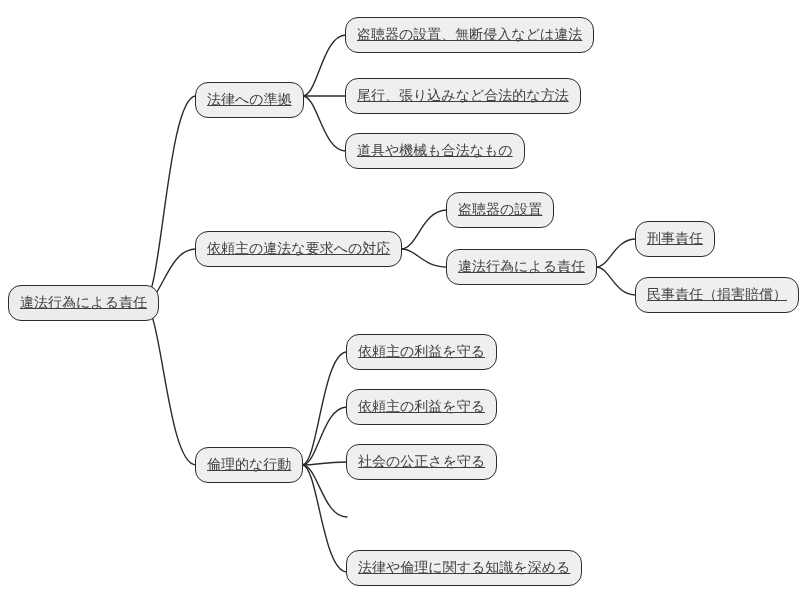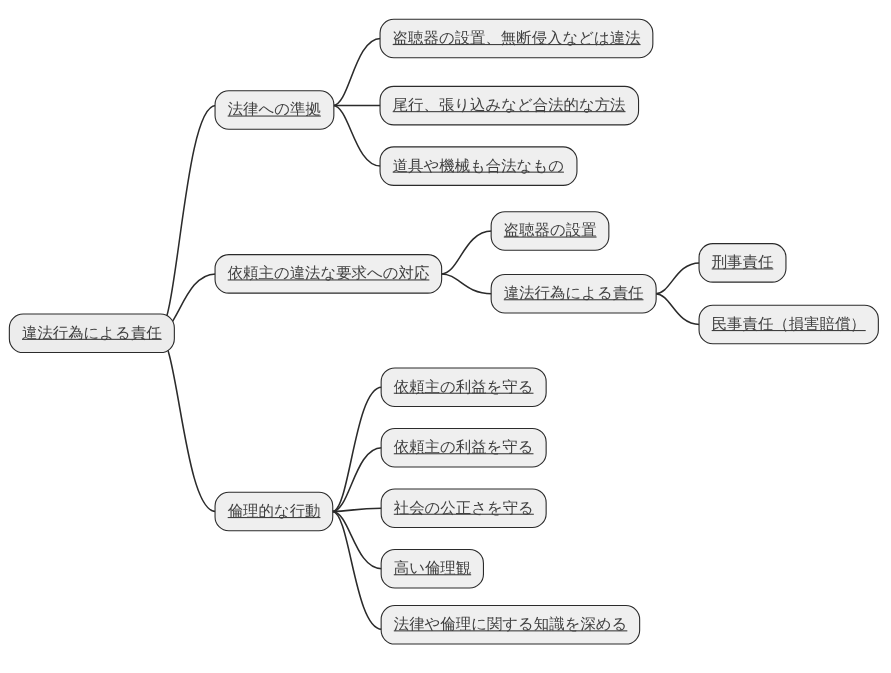--- a/index.html
+++ b/index.html
@@ -74,15 +74,14 @@
   <div class="node" id="n-b2" style="left:195px;top:231px">依頼主の違法な要求への対応</div>
   <div class="node" id="n-b2c1" style="left:446px;top:192px">盗聴器の設置</div>
   <div class="node" id="n-b2c2" style="left:446px;top:249px">違法行為による責任</div>
   <div class="node" id="n-b2c2a" style="left:635px;top:221px">刑事責任</div>
   <div class="node" id="n-b2c2b" style="left:635px;top:277px">民事責任（損害賠償）</div>
 
   <div class="node" id="n-b3" style="left:195px;top:447px">倫理的な行動</div>
   <div class="node" id="n-b3c1" style="left:346px;top:334px">依頼主の利益を守る</div>
   <div class="node" id="n-b3c2" style="left:346px;top:389px">依頼主の利益を守る</div>
   <div class="node" id="n-b3c3" style="left:346px;top:444px">社会の公正さを守る</div>
-  <div class="node" id="n-b3c4" style="left:346px;top:499px">高い倫理観</div>
   <div class="node" id="n-b3c5" style="left:346px;top:550px">法律や倫理に関する知識を深める</div>
 </div>
 
 </body></html>

